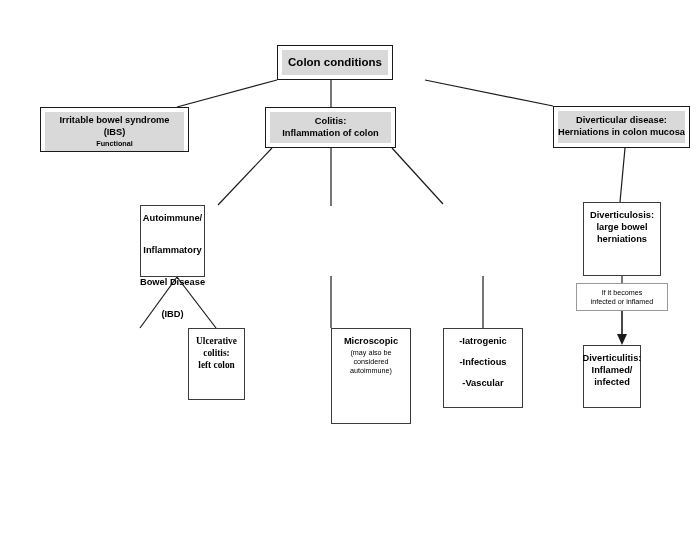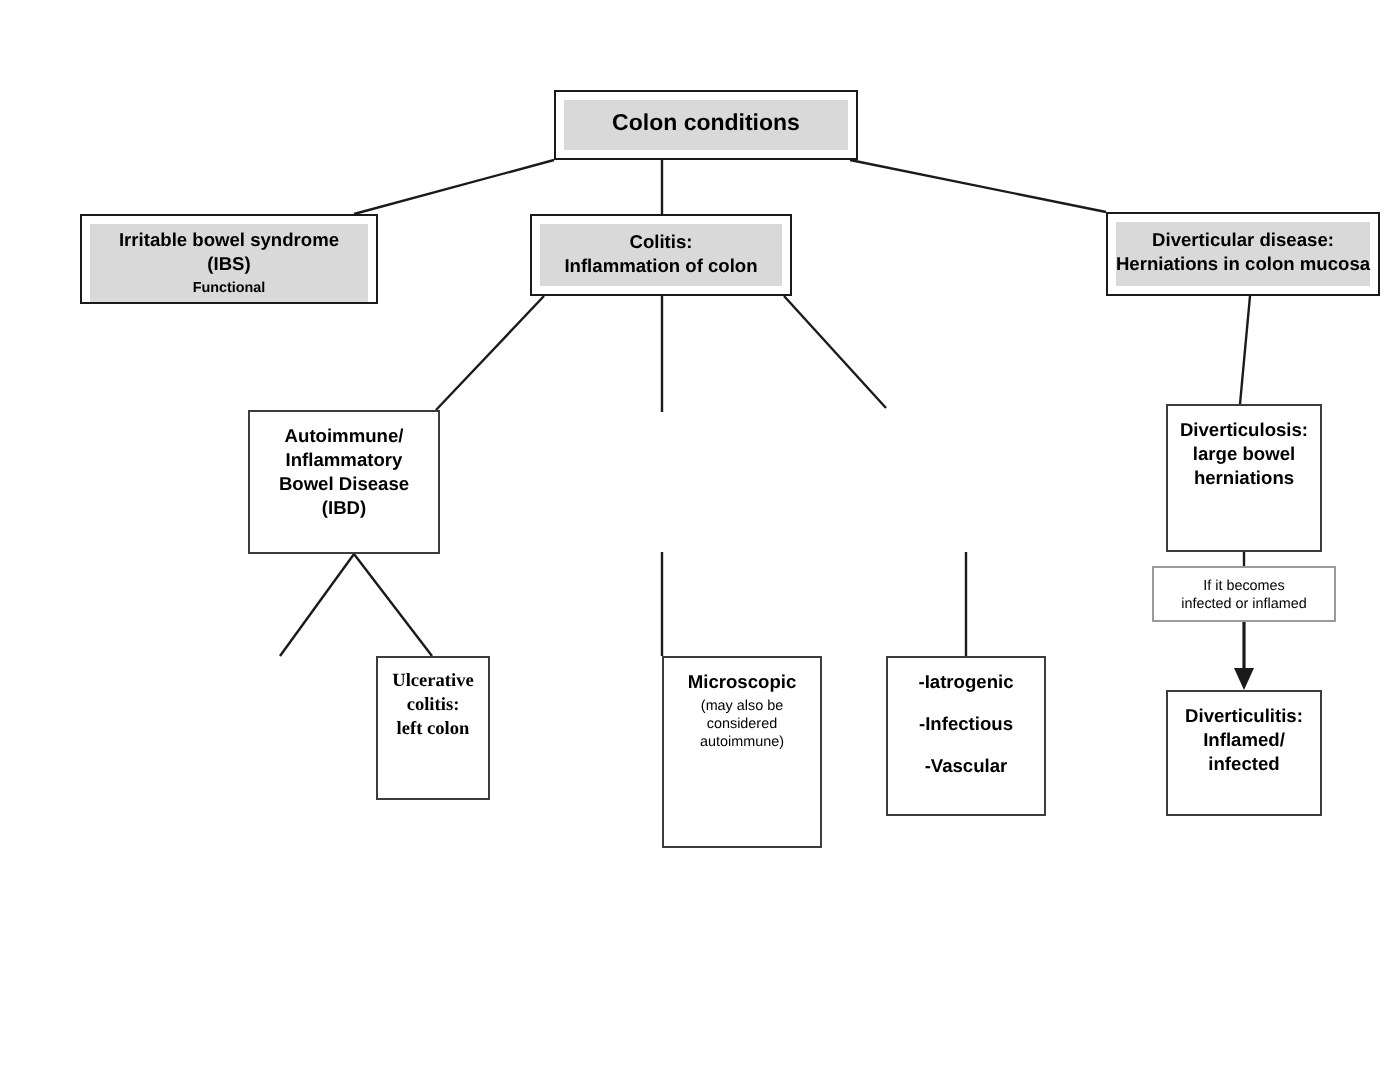--- a/index.html
+++ b/index.html
@@ -107,21 +107,21 @@
 
       <path d="M 625 148 L 620 202"></path>
 
       <path d="M 622 276 L 622 283"></path>
 
       <path d="M 622 311 L 622 338" stroke-width="1.6"></path>
       <polygon points="622,345 617,334 627,334" fill="#1a1a1a" stroke="none"></polygon>
     </g>
   </svg>
 
-  <div class="node shaded" style="left:277px; top:45px; width:152px; height:35px;">
+  <div class="node shaded" style="left:277px; top:45px; width:116px; height:35px;">
     <div class="fill">
       <span class="line b t11">Colon conditions</span>
     </div>
   </div>
 
   <div class="node shaded" style="left:40px; top:107px; width:149px; height:45px;">
     <div class="fill">
       <span class="line b t9">Irritable bowel syndrome</span>
       <span class="line b t9">(IBS)</span>
       <span class="line b t7">Functional</span>
@@ -135,21 +135,21 @@
     </div>
   </div>
 
   <div class="node shaded" style="left:553px; top:106px; width:137px; height:42px;">
     <div class="fill">
       <span class="line b t9">Diverticular disease:</span>
       <span class="line b t9">Herniations in colon mucosa</span>
     </div>
   </div>
 
-  <div class="node plain" style="left:124px; top:205px; width:96px; height:72px;">
+  <div class="node plain" style="left:140px; top:205px; width:65px; height:72px;gap:20px;">
     <span class="line b t9">Autoimmune/</span>
     <span class="line b t9">Inflammatory</span>
     <span class="line b t9">Bowel Disease</span>
     <span class="line b t9">(IBD)</span>
   </div>
 
 
 
   <div class="node plain" style="left:583px; top:202px; width:78px; height:74px;">
     <span class="line b t9">Diverticulosis:</span>
@@ -177,19 +177,19 @@
   </div>
 
   <div class="node plain" style="left:443px; top:328px; width:80px; height:80px;">
     <span class="line b t9">-Iatrogenic</span>
     <span class="gap"></span>
     <span class="line b t9">-Infectious</span>
     <span class="gap"></span>
     <span class="line b t9">-Vascular</span>
   </div>
 
-  <div class="node plain" style="left:583px; top:345px; width:78px; height:63px;">
+  <div class="node plain" style="left:583px; top:345px; width:58px; height:63px;">
     <span class="line b t9">Diverticulitis:</span>
     <span class="line b t9">Inflamed/</span>
     <span class="line b t9">infected</span>
   </div>
 
 </div>
 
 </body></html>

